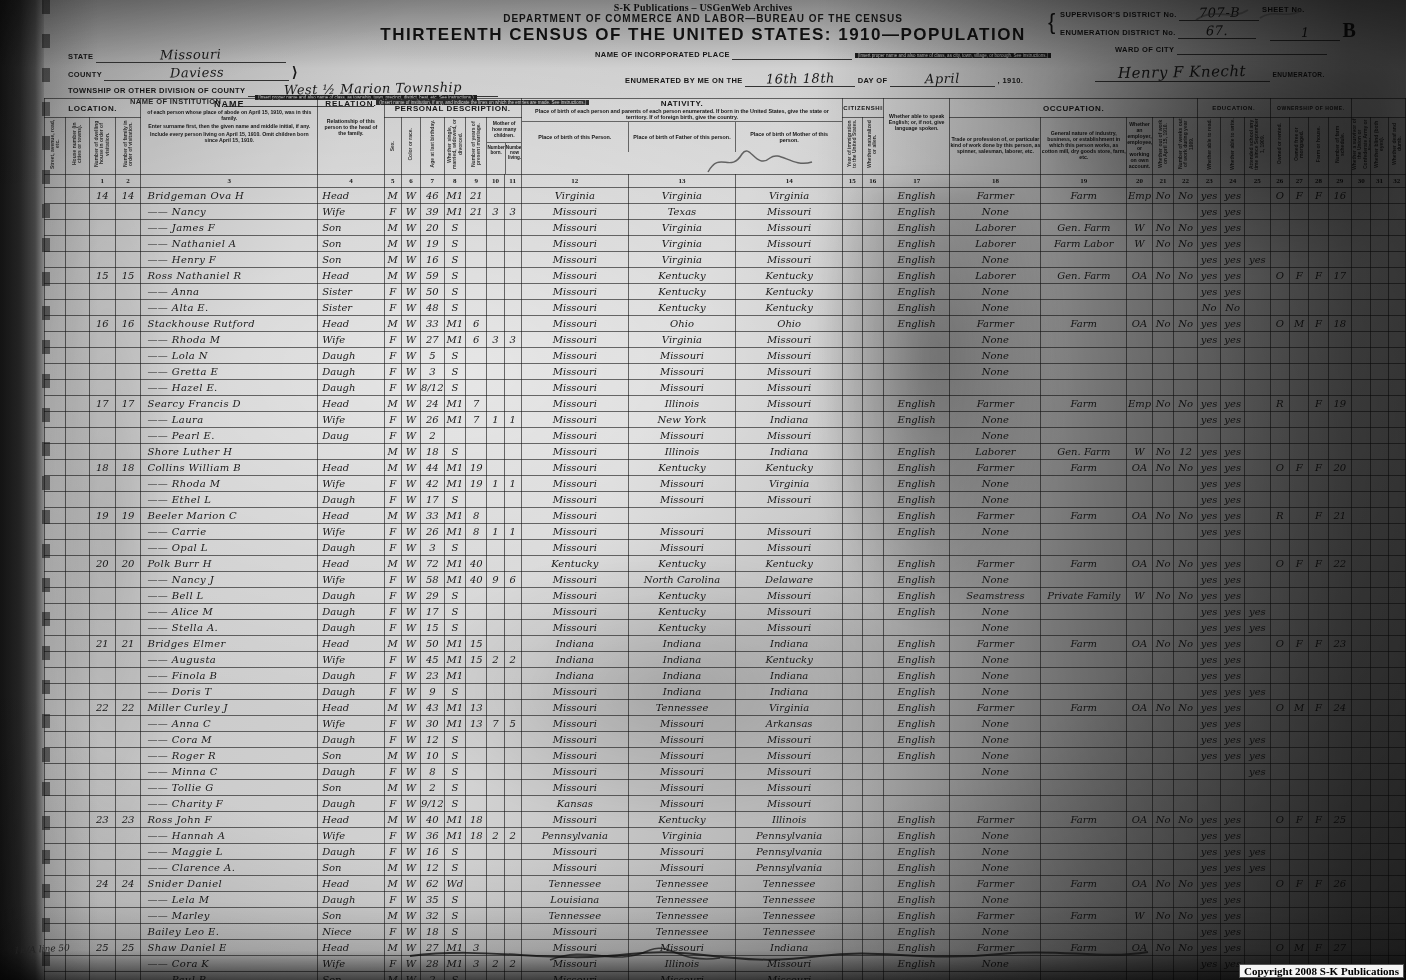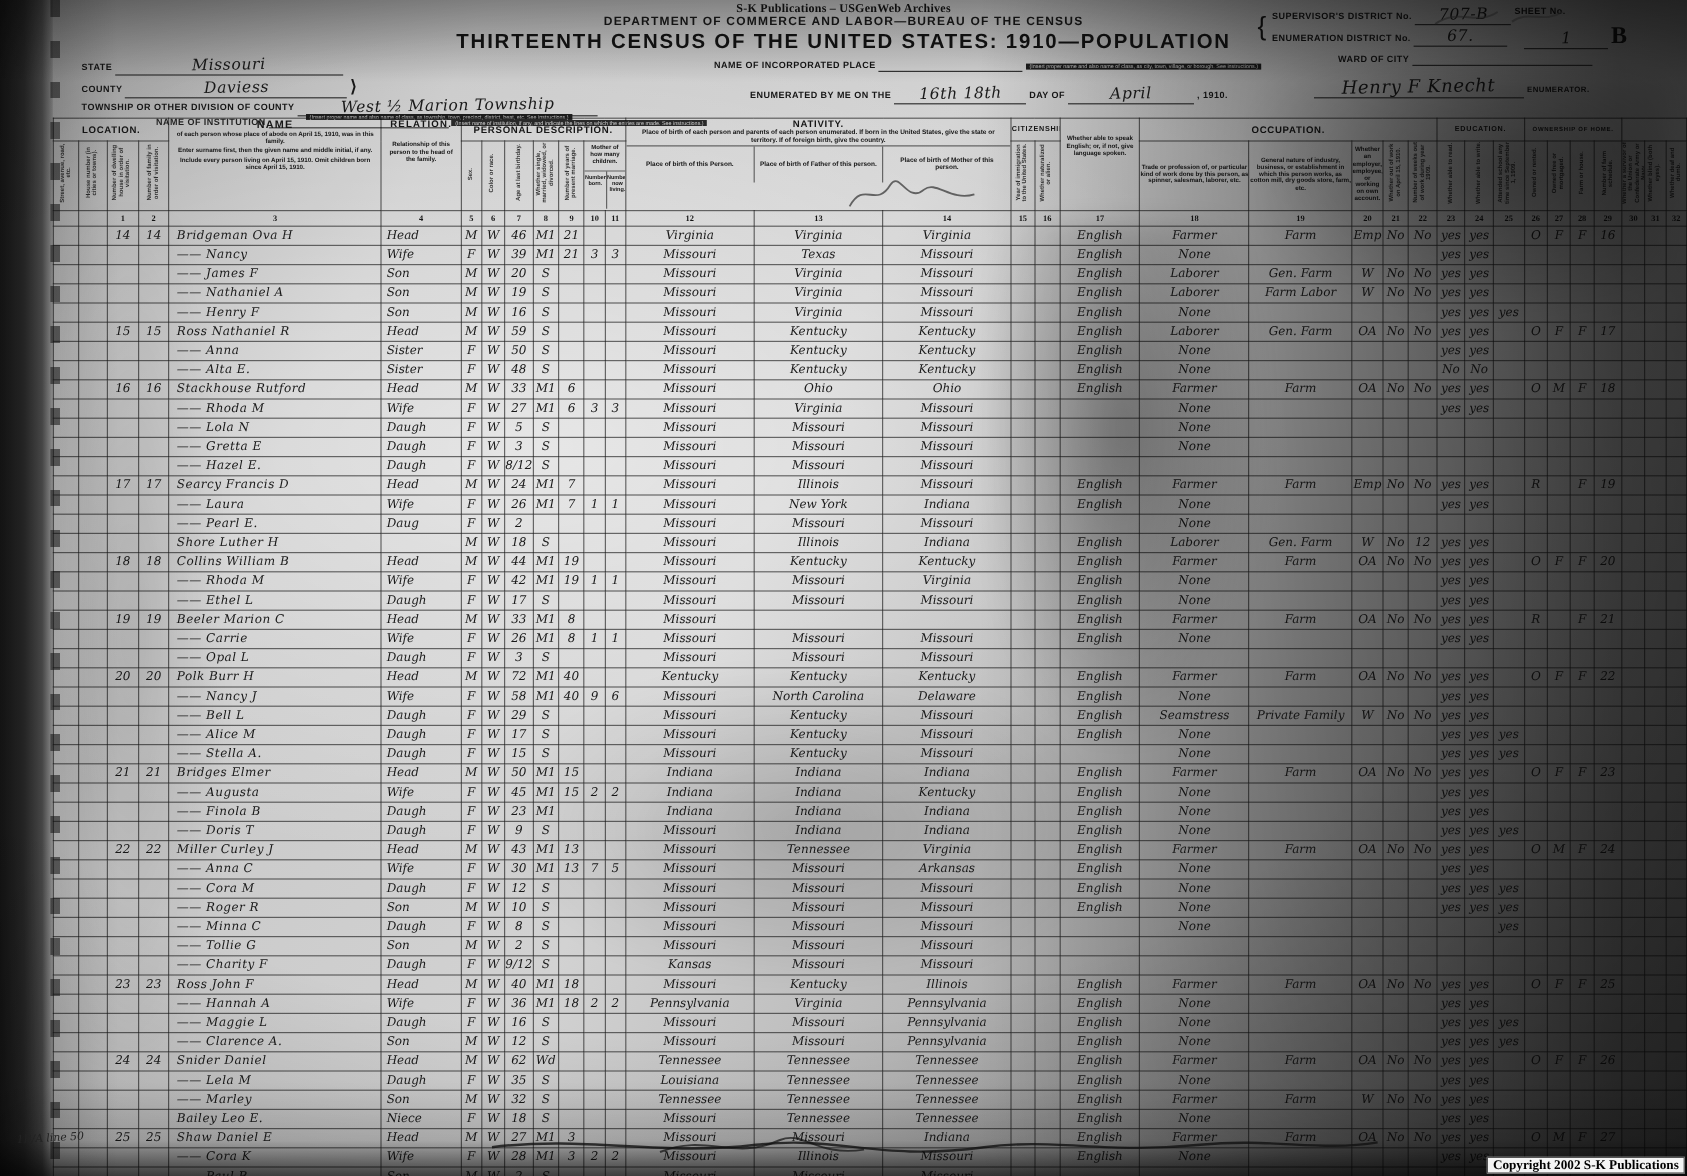--- a/index.html
+++ b/index.html
@@ -2110,14 +2110,14 @@
   </svg>
 
   <div class="blnote hw">1B/A line 50</div>
 
   <div class="smudge sm1"></div>
   <div class="smudge sm2"></div>
   <div class="smudge sm3"></div>
   <div class="smudge sm4"></div>
   <div class="ovl ovl-vig"></div>
 
-  <div class="copyright">Copyright 2002 S-K Publications</div>
+  <div class="copyright">Copyright 2008 S-K Publications</div>
 </div>
 
 </body></html>

